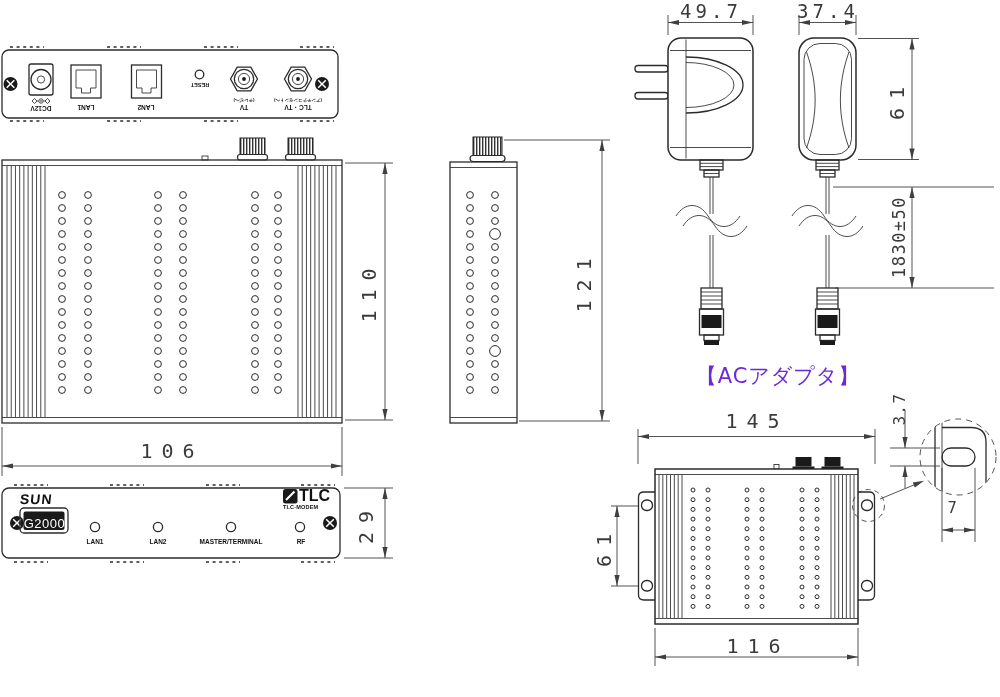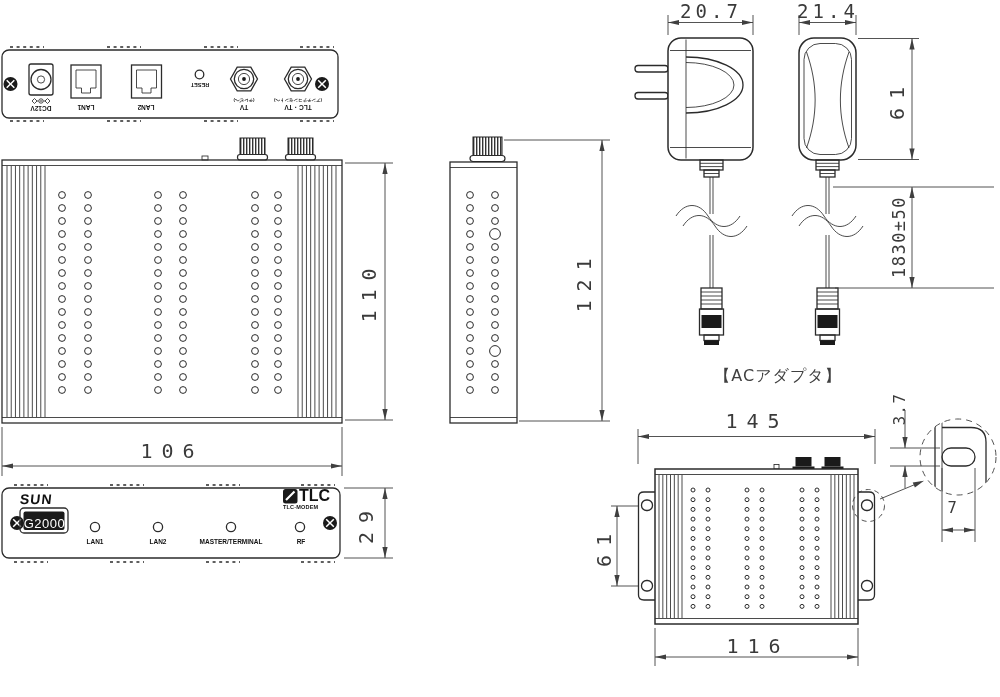--- a/index.html
+++ b/index.html
@@ -11,21 +11,21 @@
   .d{fill:none;stroke:#3f3f3f;stroke-width:0.9;}
   .ah{fill:#3f3f3f;stroke:none;}
   .blk{fill:#1a1a1a;stroke:none;}
   .dash{stroke:#2b2b2b;stroke-width:1.3;stroke-dasharray:3 3.6;fill:none;}
   .hole{fill:#fff;stroke:#2b2b2b;stroke-width:1;}
   .dim{position:absolute;font-family:"DejaVu Sans Mono",monospace;font-size:20px;color:#3a3a3a;
        letter-spacing:9px;white-space:nowrap;transform:translate(-50%,-50%);}
   .dim.v{transform:translate(-50%,-50%) rotate(-90deg);}
   .dim.ls4{letter-spacing:4px;font-size:19px;}
   .dim.sm{font-size:15.5px;letter-spacing:1.5px;}
-  .cap{position:absolute;font-family:"DejaVu Sans",sans-serif;font-size:16px;color:#404040;
+  .cap{position:absolute;font-family:"DejaVu Sans",sans-serif;font-size:21px;color:#6d28d9;
        letter-spacing:1px;white-space:nowrap;transform:translate(-50%,-50%);}
   .plabel{position:absolute;font-weight:bold;font-size:6.5px;color:#111;line-height:1.25;
           text-align:center;white-space:nowrap;transform:translate(-50%,-50%) rotate(180deg);}
   .plabel .note{font-weight:bold;font-size:4.4px;display:block;}
   .flabel{position:absolute;font-weight:bold;font-size:6.5px;color:#111;white-space:nowrap;
           transform:translate(-50%,-50%);}
   .brand{position:absolute;font-weight:900;font-size:14px;color:#111;letter-spacing:1px;
          transform:skewX(-6deg);}
   .tlc{position:absolute;font-weight:900;font-size:16px;color:#111;}
   .tlcsub{position:absolute;font-weight:bold;font-size:5.5px;color:#111;letter-spacing:0.2px;}
@@ -600,22 +600,22 @@
   </div>
   <div class="plabel" style="left:298px;top:104px">
     <span>TLC・TV</span>
     <span class="note">(アンテナコンセントへ)</span>
   </div>
 
   <div class="dim" style="left:172px;top:451px">106</div>
   <div class="dim v" style="left:369px;top:291px">110</div>
   <div class="dim v" style="left:584px;top:281px">121</div>
   <div class="dim v" style="left:366px;top:523px">29</div>
-  <div class="dim ls4" style="left:711px;top:11px">20.7</div>
-  <div class="dim ls4" style="left:828px;top:11px">21.4</div>
+  <div class="dim ls4" style="left:711px;top:11px">49.7</div>
+  <div class="dim ls4" style="left:828px;top:11px">37.4</div>
   <div class="dim v" style="left:897px;top:99px">61</div>
   <div class="dim v sm" style="left:899px;top:237px;font-size:17px">1830±50</div>
   <div class="dim" style="left:757px;top:421px">145</div>
   <div class="dim v" style="left:604px;top:546px">61</div>
   <div class="dim" style="left:758px;top:646px">116</div>
   <div class="dim v sm" style="left:900px;top:409px">3.7</div>
   <div class="dim sm" style="left:953px;top:508px">7</div>
 
   <div class="cap" style="left:778px;top:376px">【ACアダプタ】</div>
 

